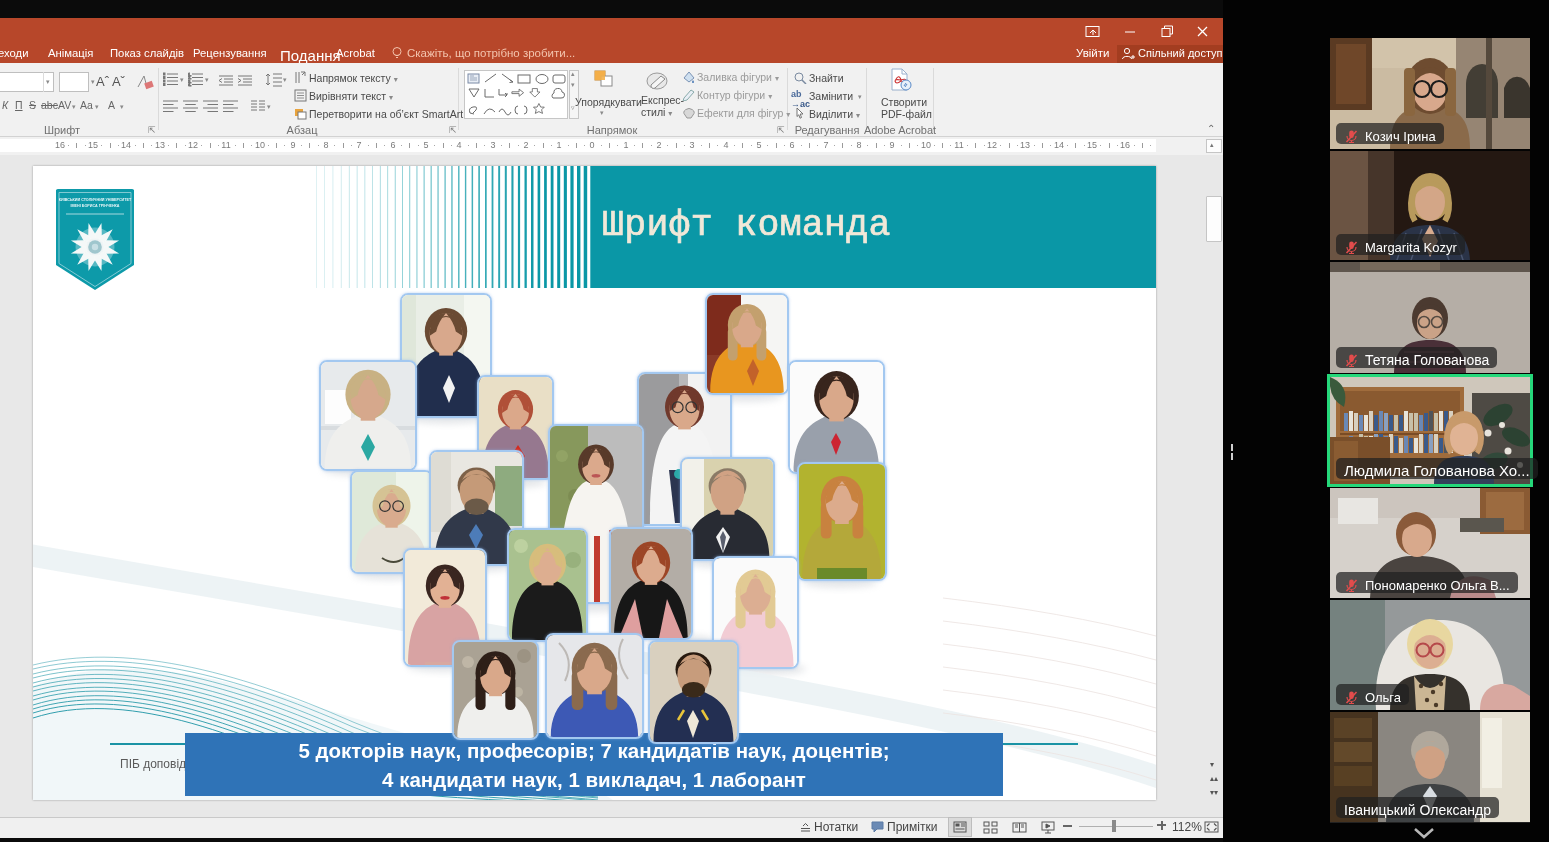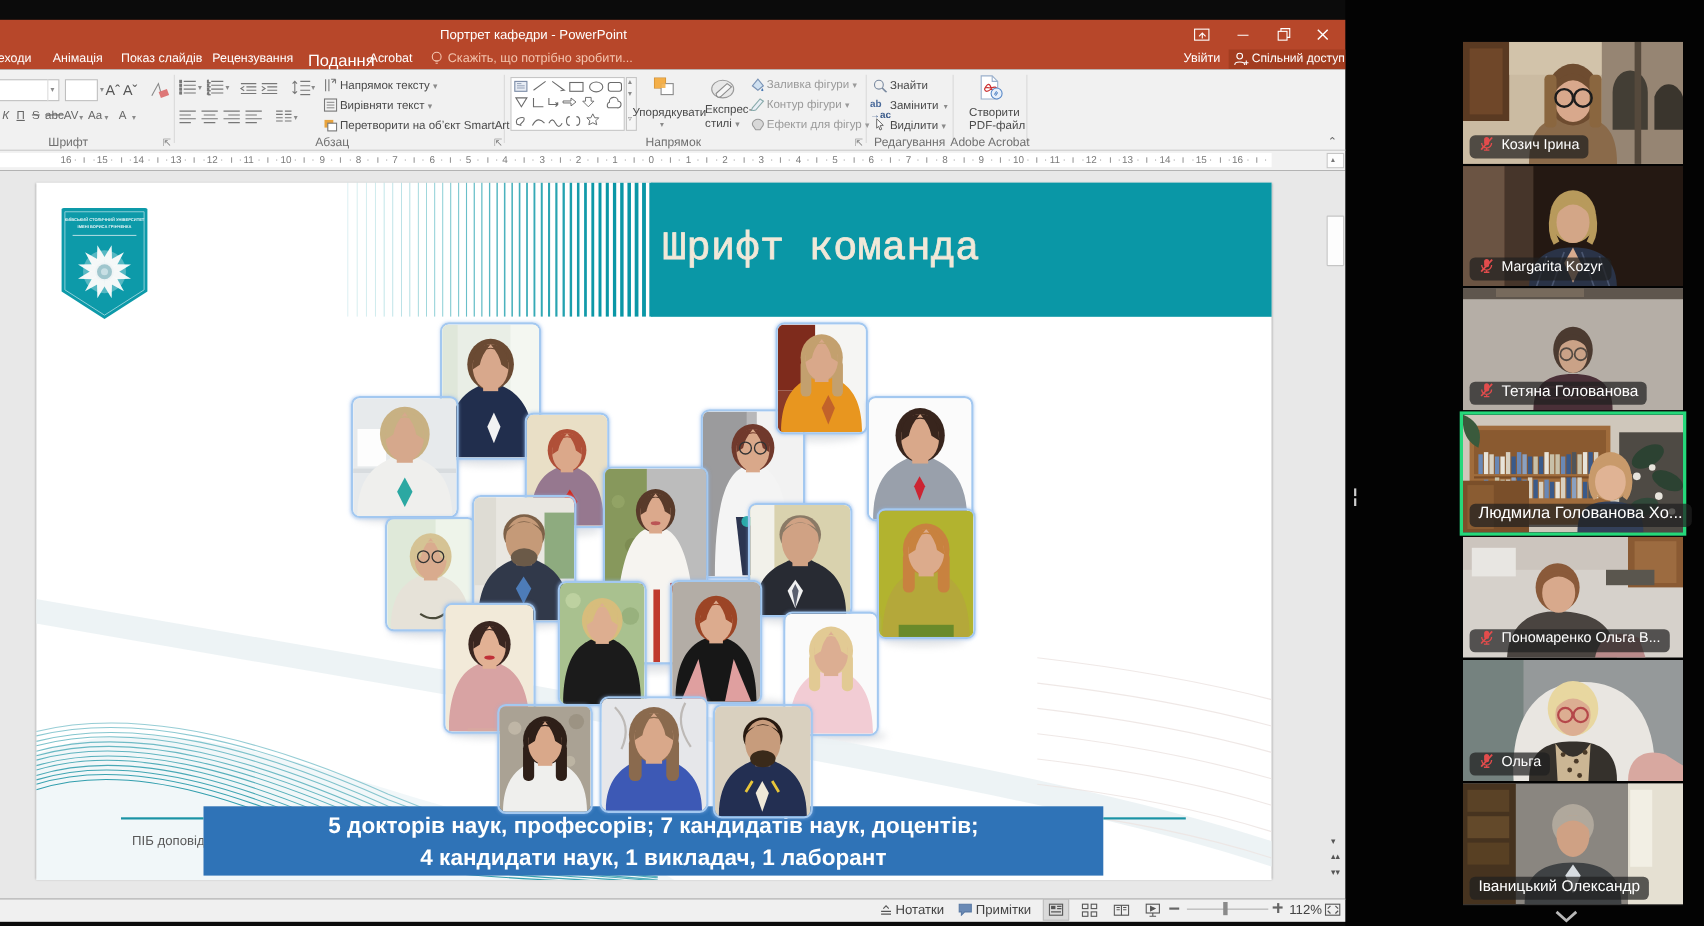--- a/index.html
+++ b/index.html
@@ -1,36 +1,35 @@
 <!DOCTYPE html>
 <html><head><meta charset="utf-8">
 <style>
 *{margin:0;padding:0;box-sizing:border-box}
 html,body{width:1549px;height:842px;overflow:hidden;background:#030303;
 font-family:"Liberation Sans",sans-serif}
 .abs{position:absolute}
 #pp{position:absolute;left:0;top:0;width:1223px;height:842px;background:#0b0b0b}
-.lbl{position:absolute;display:flex;align-items:flex-start;background:rgba(32,32,32,.72);
+.lbl{position:absolute;display:flex;align-items:flex-end;background:rgba(32,32,32,.72);
 color:#fff;border-radius:5px;padding:0 8px;height:21px;font-size:13px;white-space:nowrap}
 .tick{position:absolute;top:4px;width:1px;height:5px;background:#9a9a9a}
 .dot{position:absolute;top:6px;width:1px;height:1px;background:#a6a6a6}
 .rnum{position:absolute;top:1px;font-size:9px;color:#7b7b7b;transform:translateX(-50%)}
 .rt{position:absolute;font-size:10.5px;color:#4a4a4a;white-space:nowrap}
 .rti{position:absolute;color:#7d7d7d}
 .glbl{position:absolute;font-size:11px;color:#707070;transform:translateX(-50%);white-space:nowrap}
 .dd{position:absolute;font-size:7px;color:#8a8a8a}
 .ph{position:absolute;border:2px solid #a3c8f0;border-radius:8px;overflow:hidden;
 box-shadow:0 0 3px rgba(140,180,235,.6)}
 .ph svg{display:block}
 .tile{position:absolute;overflow:hidden;background:#222}
 .tile svg{display:block}
 </style></head><body>
 <div id="pp">
 <div class="abs" style="left:0;top:18px;width:1223px;height:45px;background:#b7472a"></div>
-    <div class="abs" style="left:400px;top:24px;width:400px;font-size:12px;color:#fff">Портрет кафедри - PowerPoint</div>
     <svg class="abs" style="left:1085px;top:24px" width="132" height="16" viewBox="0 0 132 16">
 <g stroke="#fff" fill="none" stroke-width="1">
 <rect x="1" y="2.5" width="13" height="10"></rect>
         <path d="M5,9 l3,-3 l3,3 M8,6 v5" stroke-width="1"></path>
 <path d="M40,8 h10"></path>
 <rect x="77" y="4.5" width="8" height="8"></rect>
         <path d="M79.5,4.5 v-2.5 h8 v8 h-2.5"></path>
 <path d="M113,3 l9,9 M122,3 l-9,9" stroke-width="1.3"></path>
 </g>
     </svg>

